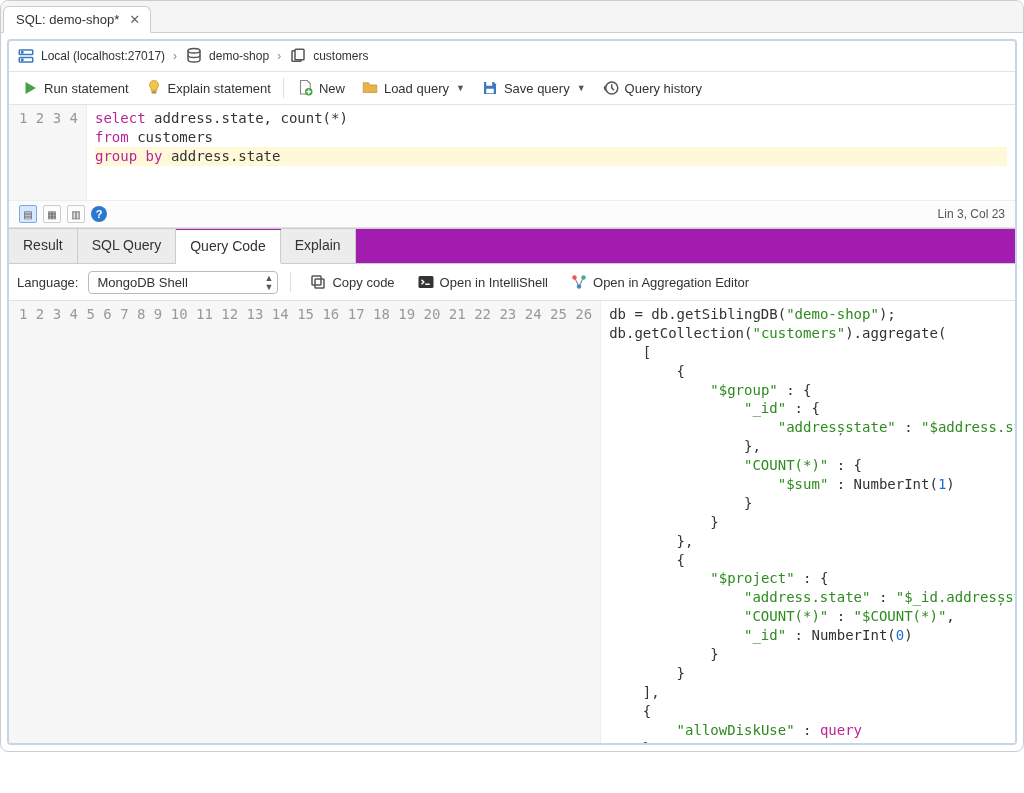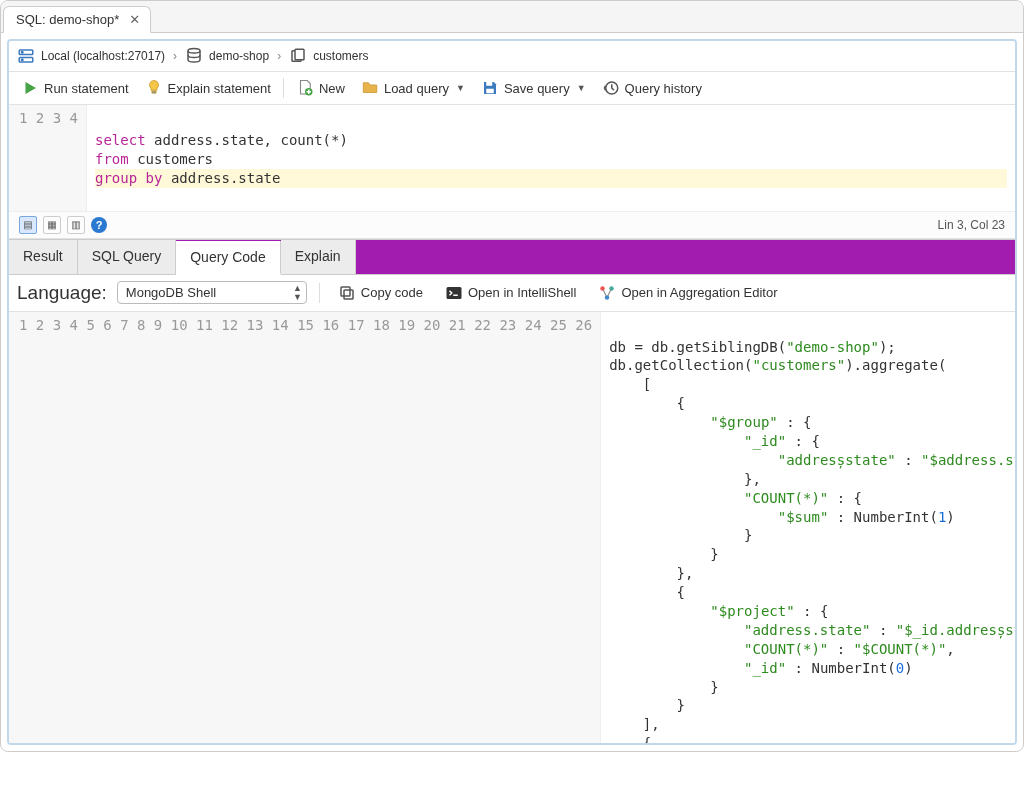--- a/index.html
+++ b/index.html
@@ -16,35 +16,35 @@
   .breadcrumb .sep { color:#888; }
   .bc-item { display:flex; align-items:center; gap:6px;}
   
   .toolbar { display:flex; align-items:center; gap:4px; padding:4px 6px; border-bottom:1px solid #e2e2e2; background:#fff;}
   .tbtn { display:flex; align-items:center; gap:5px; padding:3px 6px; border-radius:3px; cursor:pointer; font-size:13px;}
   .tsep { width:1px; height:20px; background:#ddd; margin:0 2px;}
   .caret { font-size:9px; color:#555; margin-left:2px;}
   
   .editor { display:flex; font-family: ui-monospace, Menlo, Consolas, monospace; font-size:14px; line-height:1.35; background:#fff;}
   .gutter { background:#f7f7f7; color:#999; text-align:right; padding:4px 8px 4px 10px; user-select:none; border-right:1px solid #eee;}
-  .code { padding:4px 8px; white-space:pre; flex:1; overflow:auto;margin-top:22px;}
+  .code { padding:4px 8px; white-space:pre; flex:1; overflow:auto;}
   .hl-line { background:#fff9d9; display:block; }
   .editor-wrap { position:relative; }
   .editor-status { display:flex; justify-content:space-between; align-items:center; padding:4px 10px; border-top:1px solid #eee; background:#fcfcfc; font-size:12px; color:#555;}
   .icon-row { display:flex; gap:6px; align-items:center;}
   .smicon { width:18px; height:18px; display:flex; align-items:center; justify-content:center; border:1px solid #ccc; border-radius:2px; font-size:10px; color:#555;}
   .smicon.active { background:#d9e8ff; border-color:#7aa8dd;}
   .help-badge { width:16px; height:16px; background:#2a78d0; color:#fff; border-radius:50%; display:flex; align-items:center; justify-content:center; font-size:11px; font-weight:bold;}
   
   .result-tabs { display:flex; background:#a21caf; border-top:1px solid #ccc; border-bottom:1px solid #ccc;}
   .rtab { padding:8px 14px; cursor:pointer; font-size:14px; border-right:1px solid #ccc; background:#ececec;}
   .rtab.active { background:#fff; border-bottom:2px solid #fff; position:relative; top:1px;}
   
   .lang-row { display:flex; align-items:center; gap:10px; padding:6px 8px; border-bottom:1px solid #e2e2e2; background:#fff;}
-  .lang-row label { font-size:19px;}
+  .lang-row label { font-size:13px;}
   .select { border:1px solid #bbb; border-radius:4px; padding:3px 20px 3px 8px; background:#fff; font-size:13px; position:relative; min-width:190px;}
   .select .updown { position:absolute; right:4px; top:2px; font-size:9px; line-height:9px; color:#555;}
   
   .kw { color:#b82597; }
   .str { color:#2e8b1f; }
   .num { color:#1c6ed6; }
   .bool { color:#b82597; }
   .op { color:#333; }
   svg.icon16 { width:18px; height:18px; flex:0 0 18px;}
 </style>

